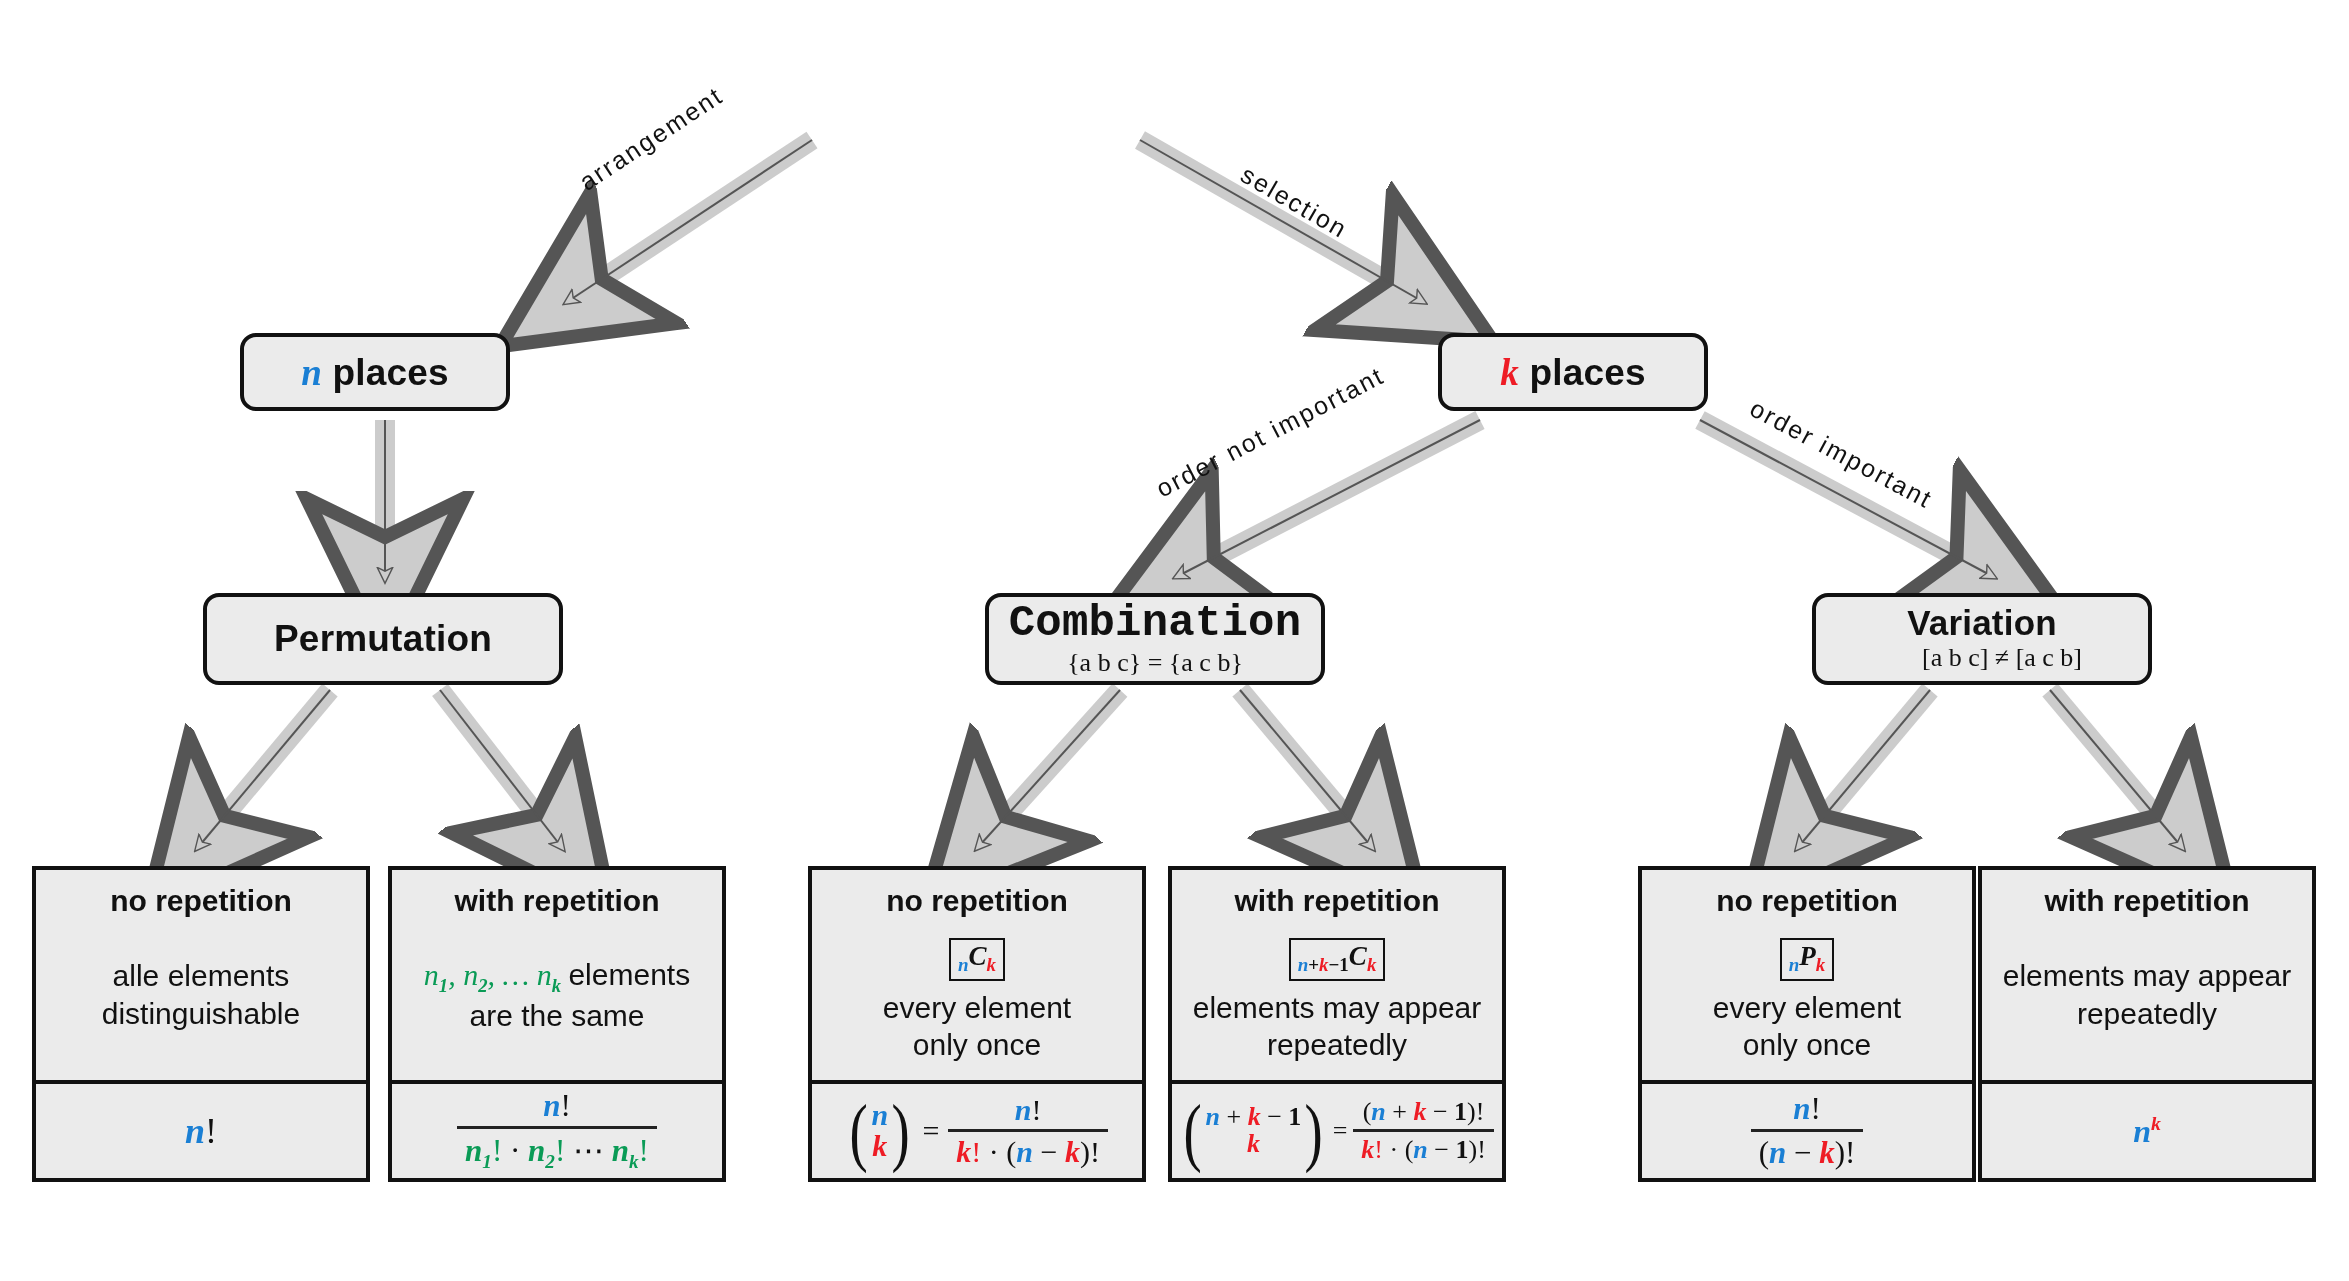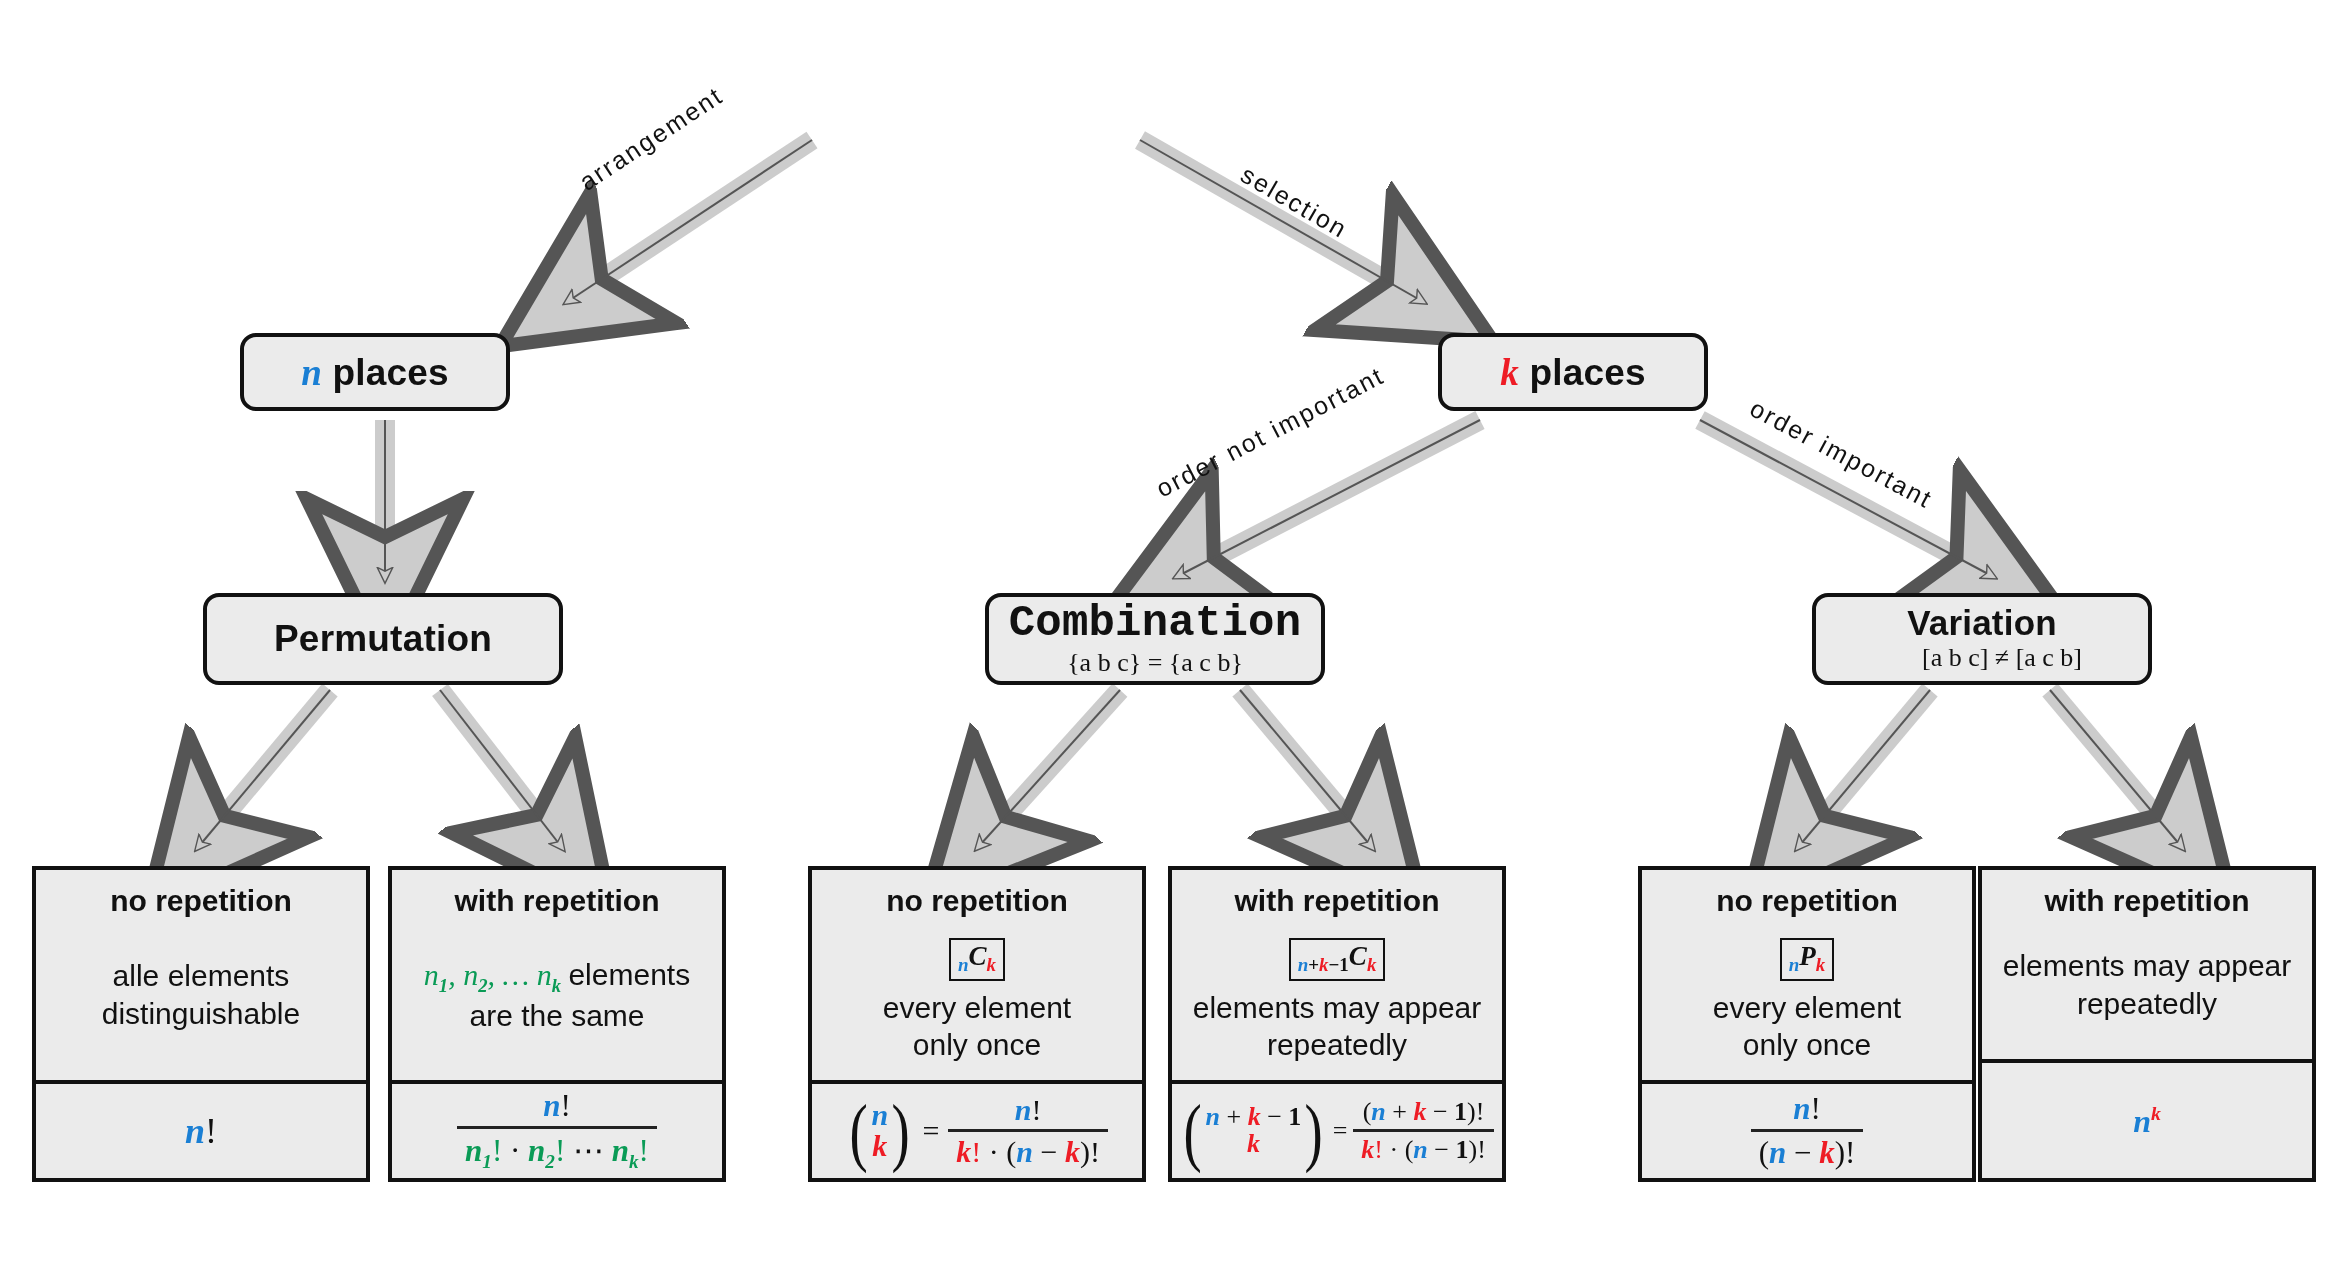--- a/index.html
+++ b/index.html
@@ -296,20 +296,20 @@
   <div class="card" style="left:1978px;top:866px;width:338px;height:316px;">
     <div class="top">
       <div class="hdr">with repetition</div>
       <div class="spacer"></div>
       <div class="desc">
         <span>elements may appear</span><br>
         <span>repeatedly</span>
       </div>
       <div class="spacer"></div>
     </div>
-    <div class="bot" style="height:119px;">
+    <div class="bot" style="height:98px;">
       <span style="font-size:32px;">
         <span class="mi blue">n</span><sup class="s red">k</sup>
       </span>
     </div>
   </div>
 
 </div>
 
 </body></html>

